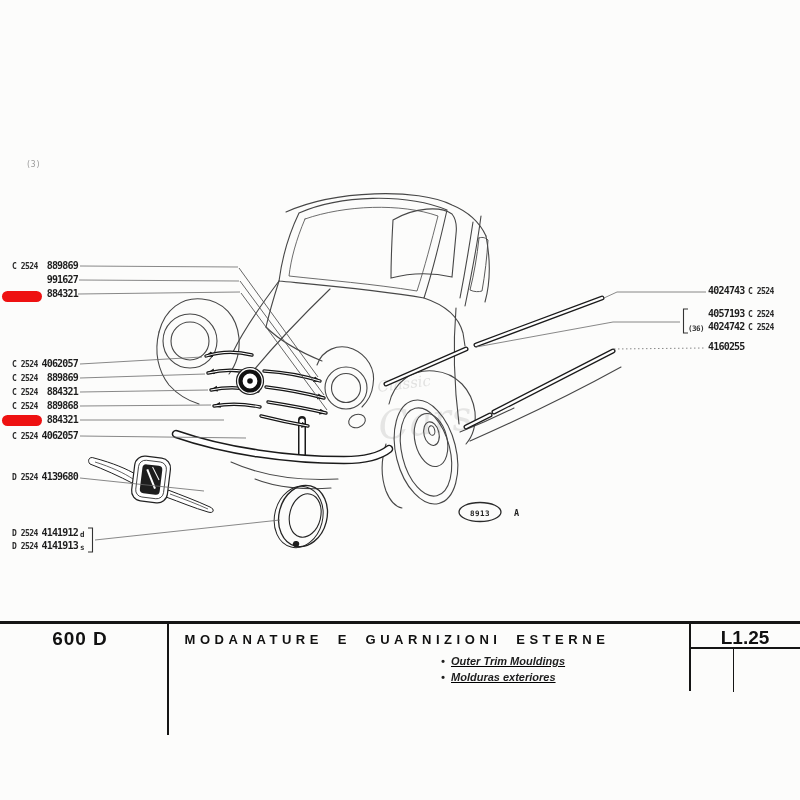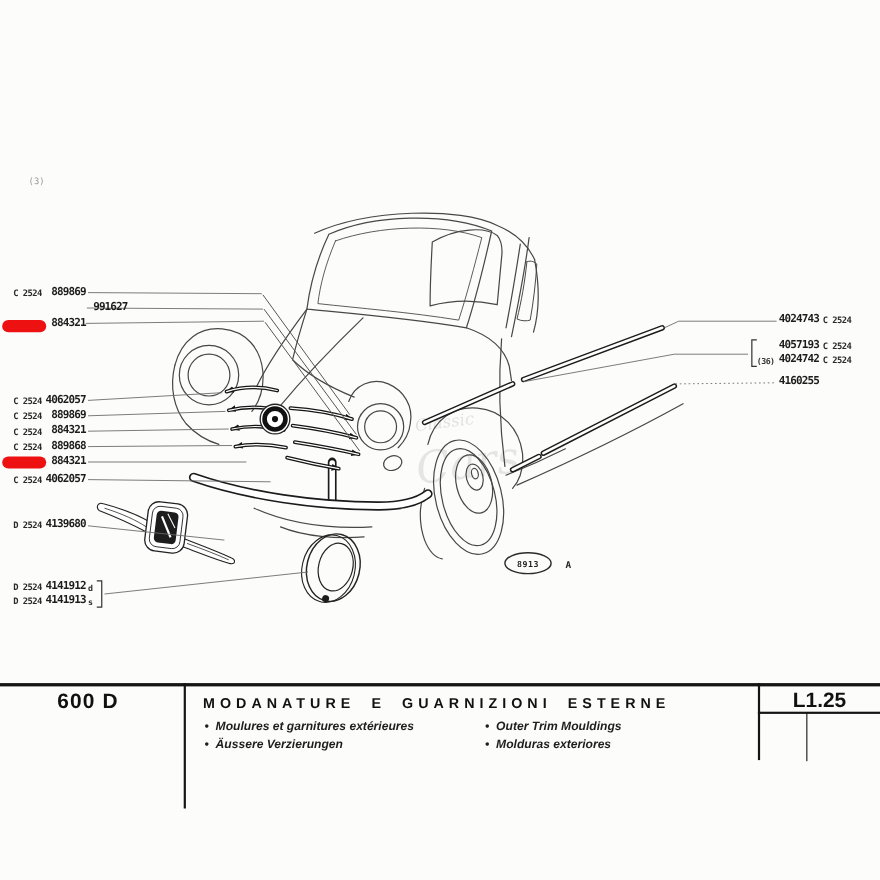--- a/index.html
+++ b/index.html
@@ -196,21 +196,21 @@
 
   <div class="hpill" style="left:2px;top:291px;"></div>
   <div class="hpill" style="left:2px;top:415px;"></div>
 
   <div class="pagemark">(3)</div>
 
   <div class="plabel" style="top:260px;">
     <span class="pfx">C 2524</span>
     <span class="num">889869</span>
   </div>
-  <div class="plabel" style="top:274px;margin-left:38px;">
+  <div class="plabel" style="top:274px;">
     <span class="num">991627</span>
   </div>
   <div class="plabel" style="top:288px;">
     <span class="num">884321</span>
   </div>
 
   <div class="plabel" style="top:358px;">
     <span class="pfx">C 2524</span>
     <span class="num">4062057</span>
   </div>
@@ -269,22 +269,18 @@
   <div class="f-topline"></div>
   <div class="f-v1"></div>
   <div class="f-v2"></div>
   <div class="f-underrule"></div>
   <div class="f-innerv"></div>
 
   <div class="f-model">600 D</div>
   <div class="f-title">MODANATURE E GUARNIZIONI ESTERNE</div>
   <div class="f-code">L1.25</div>
 
-  <div class="f-subcol" style="left:186px;">
-    <div class="srow"><span class="blt">•</span><span>Moulures et garnitures extérieures</span></div>
-    <div class="srow"><span class="blt">•</span><span>Äussere Verzierungen</span></div>
-  </div>
-  <div class="f-subcol" style="left:441px;">
+  <div class="f-subcol" style="left:441px;text-decoration:underline;">
     <div class="srow"><span class="blt">•</span><span>Outer Trim Mouldings</span></div>
     <div class="srow"><span class="blt">•</span><span>Molduras exteriores</span></div>
   </div>
 
 </div>
 
 </body></html>

